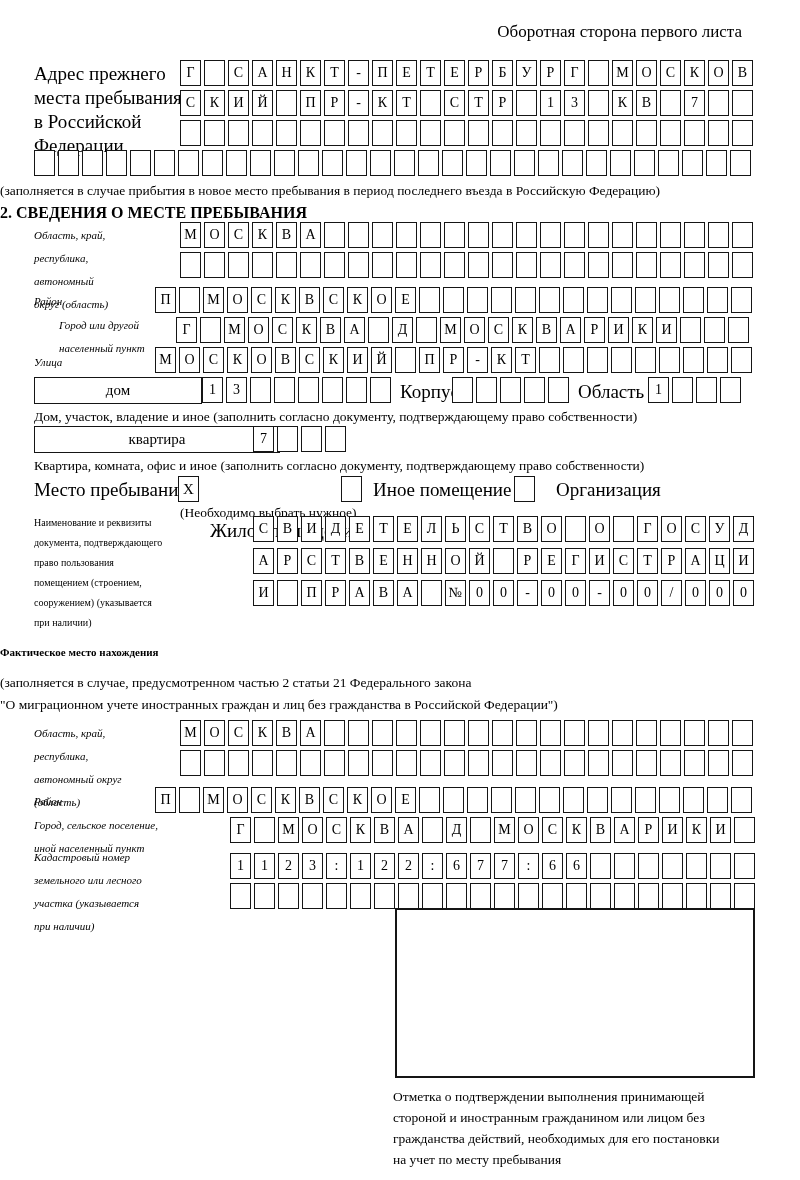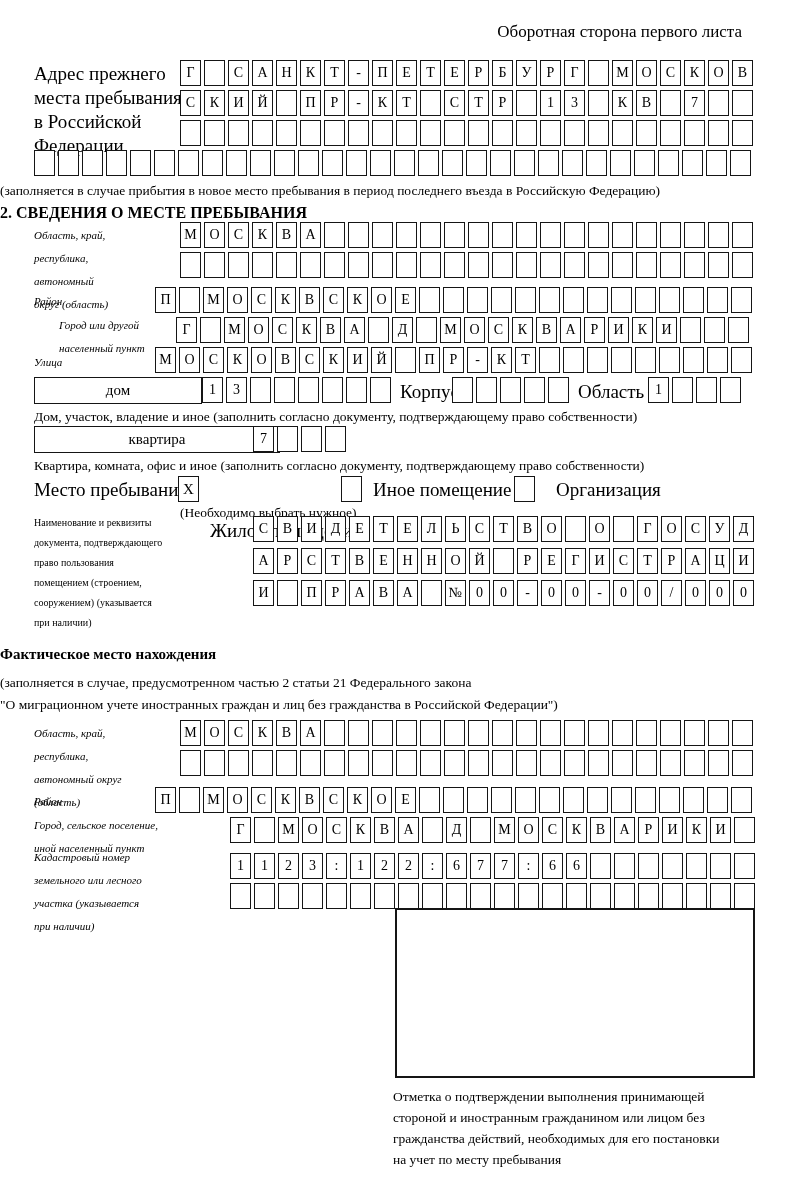--- a/index.html
+++ b/index.html
@@ -420,21 +420,21 @@
     <span class="cell">0</span>
     <span class="cell">-</span>
     <span class="cell">0</span>
     <span class="cell">0</span>
     <span class="cell">/</span>
     <span class="cell">0</span>
     <span class="cell">0</span>
     <span class="cell">0</span>
   </div>
 
-<div class="abs center bold" style="left:0; top:646px; width:676px; font-size:15px;">Фактическое место нахождения</div>
+<div class="abs center bold" style="left:0; top:646px; width:676px; font-size:11px;">Фактическое место нахождения</div>
 <div class="abs note center pre" style="left:0; top:672px; width:800px; line-height:22px;">(заполняется в случае, предусмотренном частью 2 статьи 21 Федерального закона
 "О миграционном учете иностранных граждан и лиц без гражданства в Российской Федерации")</div>
 
 <div class="abs lbl pre" style="left:34px; top:722px;">Область, край,
 республика,
 автономный округ
 (область)</div>
 <div class="abs cellrow" style="left:180px; top:720px;">
     <span class="cell">М</span>
     <span class="cell">О</span>

